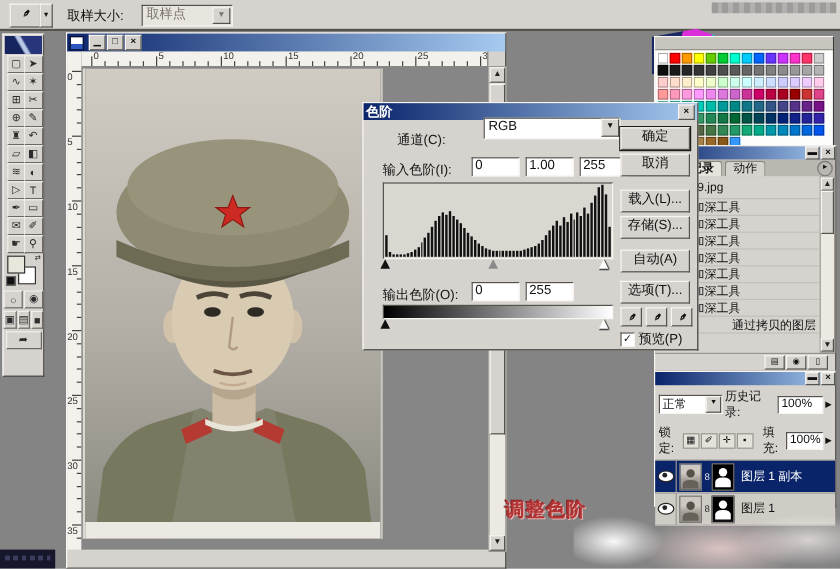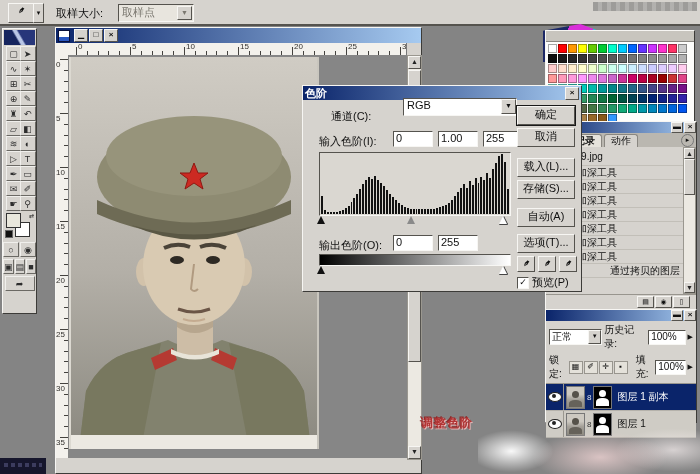--- a/index.html
+++ b/index.html
@@ -640,15 +640,15 @@
       <div class="sunken" style="width:10px;height:10px;font-size:9px;line-height:9px;text-align:center;">✓</div>
       <span>预览(P)</span>
     </div>
   </div>
 
   <div class="abs" style="left:478px;top:414px;width:222px;height:60px;z-index:6;
        background:radial-gradient(60px 30px at 15% 62%,rgba(255,255,255,.95),rgba(255,255,255,0) 70%),
                   radial-gradient(90px 34px at 55% 72%,rgba(246,216,216,.75),rgba(255,255,255,0) 75%),
                   radial-gradient(80px 30px at 88% 60%,rgba(250,242,242,.7),rgba(255,255,255,0) 72%);"></div>
 
-  <div class="abs" style="left:421px;top:415px;z-index:7;font-size:12px;font-weight:bold;color:#b33434;
+  <div class="abs" style="left:421px;top:415px;z-index:7;font-size:16px;font-weight:bold;color:#b33434;
        text-shadow:1px 1px 0 #e9b6b6,-1px -1px 0 #8e2a2a;letter-spacing:1px;">调整色阶</div>
 </div>
 
 </body></html>

